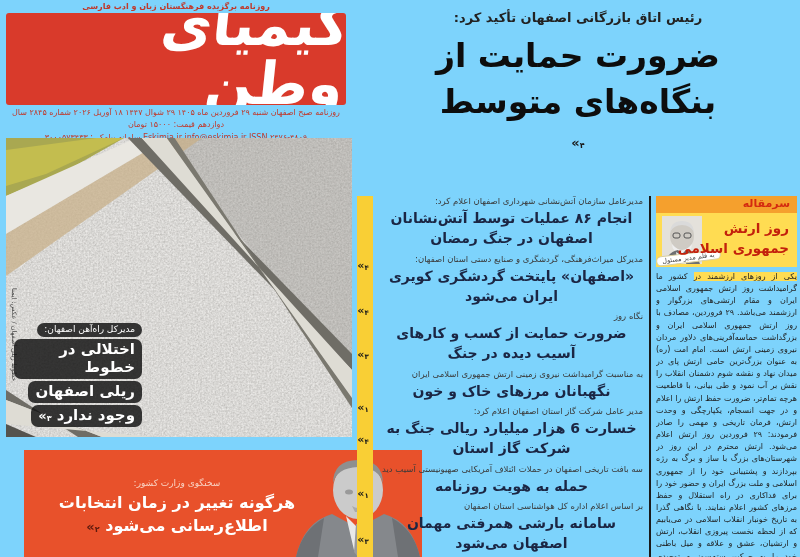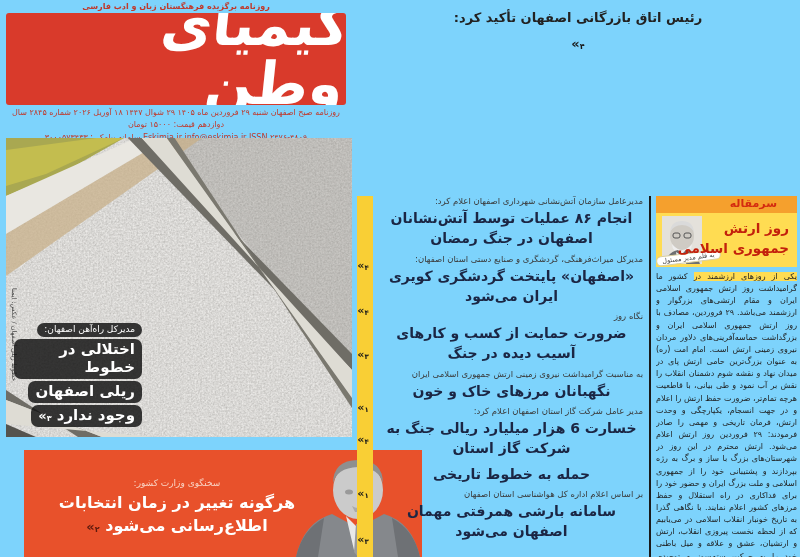--- a/index.html
+++ b/index.html
@@ -53,21 +53,21 @@
   
   .mid-col{left:380px;top:196px;width:263px;height:361px;overflow:hidden;}
   .item{margin-bottom:5px;}
   .item .ck{font-size:8.5px;color:#3a3a3a;text-align:right;white-space:nowrap;overflow:hidden;margin-bottom:2px;}
   .item .hl{font-size:14px;font-weight:900;color:#1b2644;text-align:center;line-height:1.45;letter-spacing:-.4px;}
 
   
   .vrule{left:649px;top:196px;width:2px;height:361px;background:#1a1a1a;}
   .editorial{left:656px;top:196px;width:141px;height:361px;overflow:hidden;}
   .ed-head{height:17px;background:#f5a02d;color:#d42a10;font-size:11px;font-weight:bold;
-           text-align:right;padding:1px 20px 0 0;box-sizing:border-box;}
+           text-align:right;padding:1px 7px 0 0;box-sizing:border-box;}
   .ed-top{position:relative;height:54px;background:#ffdc52;}
   .ed-portrait{position:absolute;left:6px;top:3px;}
   .ed-byline{position:absolute;left:0px;top:40px;background:#fff;border:1px solid #d8cfa0;
              border-radius:7px;font-size:6.5px;color:#444;padding:0 5px;transform:rotate(-7deg);white-space:nowrap;}
   .ed-title{position:absolute;right:8px;top:6px;text-align:right;font-size:13.5px;font-weight:900;
             color:#c3200c;line-height:1.45;letter-spacing:-.5px;}
   .ed-body{font-size:8px;line-height:1.52;text-align:justify;color:#1e1e1e;padding-top:4px;}
   .ed-body .lead-hl{background:#ffdc52;}
 </style>
 </head>
@@ -80,20 +80,21 @@
     <div class="logo">کیمیای وطن</div>
   </div>
   <div class="abs info">
     <div>روزنامه صبح اصفهان   شنبه ۲۹ فروردین ماه ۱۴۰۵   ۲۹ شوال ۱۴۴۷   ۱۸ آوریل ۲۰۲۶   شماره ۲۸۴۵   سال دوازدهم   قیمت: ۱۵۰۰۰ تومان</div>
     <div>Eskimia.ir   info@eskimia.ir   ISSN ۲۴۷۶-۴۸۰۹   سامانه پیامکی: ۳۰۰۰۵۷۳۴۳۳</div>
   </div>
 
   <div class="abs lead">
     <div class="kicker">رئیس اتاق بازرگانی اصفهان تأکید کرد:</div>
     <div class="hl">
+      <div>ضرورت حمایت از بنگاه‌های متوسط</div>
     </div>
     <div class="badge-row">
       <span class="pbadge"><span class="chev">«</span><span class="pnum">۴</span></span>
     </div>
   </div>
 
   <div class="abs photo">
     <svg width="346" height="299" viewBox="0 0 346 299" preserveAspectRatio="none">
       <defs>
         <filter id="gravel" x="0" y="0" width="100%" height="100%">
@@ -178,21 +179,22 @@
     </div>
     <div class="item">
       <div class="ck">به مناسبت گرامیداشت نیروی زمینی ارتش جمهوری اسلامی ایران</div>
       <div class="hl">نگهبانان مرزهای خاک و خون</div>
     </div>
     <div class="item">
       <div class="ck">مدیر عامل شرکت گاز استان اصفهان اعلام کرد:</div>
       <div class="hl">خسارت 6 هزار میلیارد ریالی جنگ به شرکت گاز استان</div>
     </div>
     <div class="item">
-      <div class="hl">حمله به خطوط تاریخی</div>
+      <div class="ck">سه بافت تاریخی اصفهان در حملات ائتلاف آمریکایی صهیونیستی آسیب دید</div>
+      <div class="hl">حمله به هویت روزنامه</div>
     </div>
     <div class="item">
       <div class="ck">بر اساس اعلام اداره کل هواشناسی استان اصفهان</div>
       <div class="hl">سامانه بارشی همرفتی مهمان اصفهان می‌شود</div>
     </div>
   </div>
 
   <div class="abs vrule"></div>
   <div class="abs editorial">
     <div class="ed-head">سرمقاله</div>

